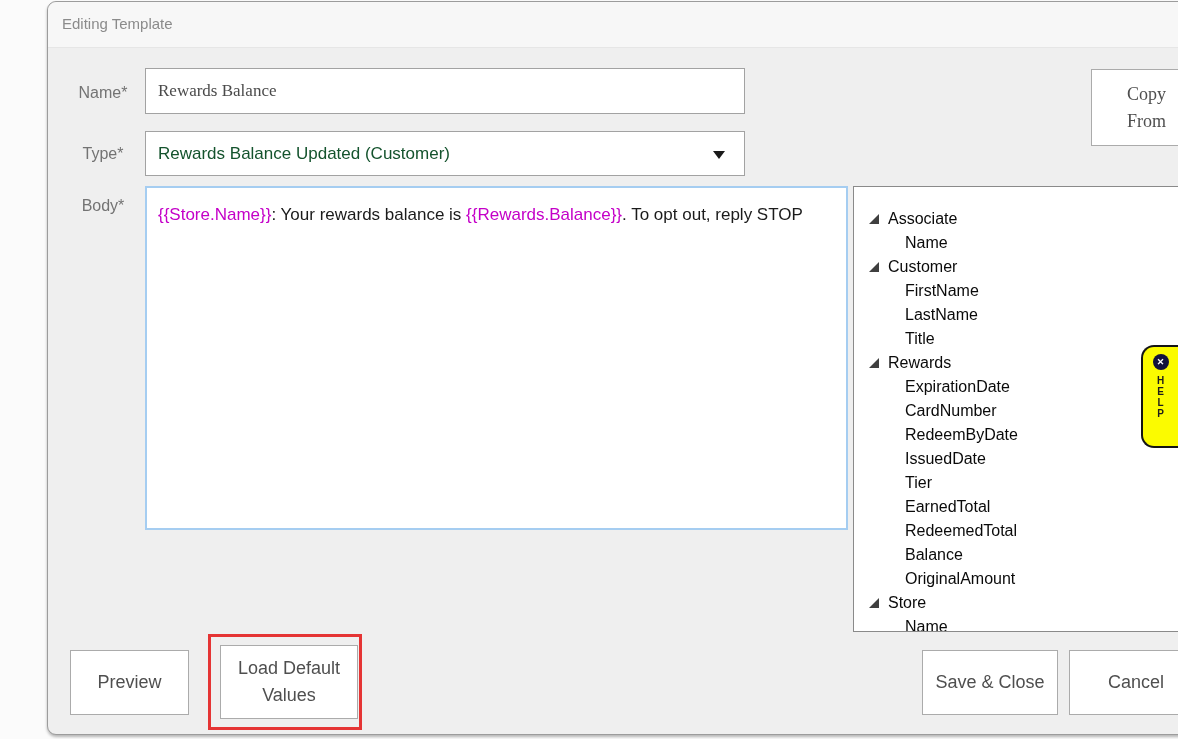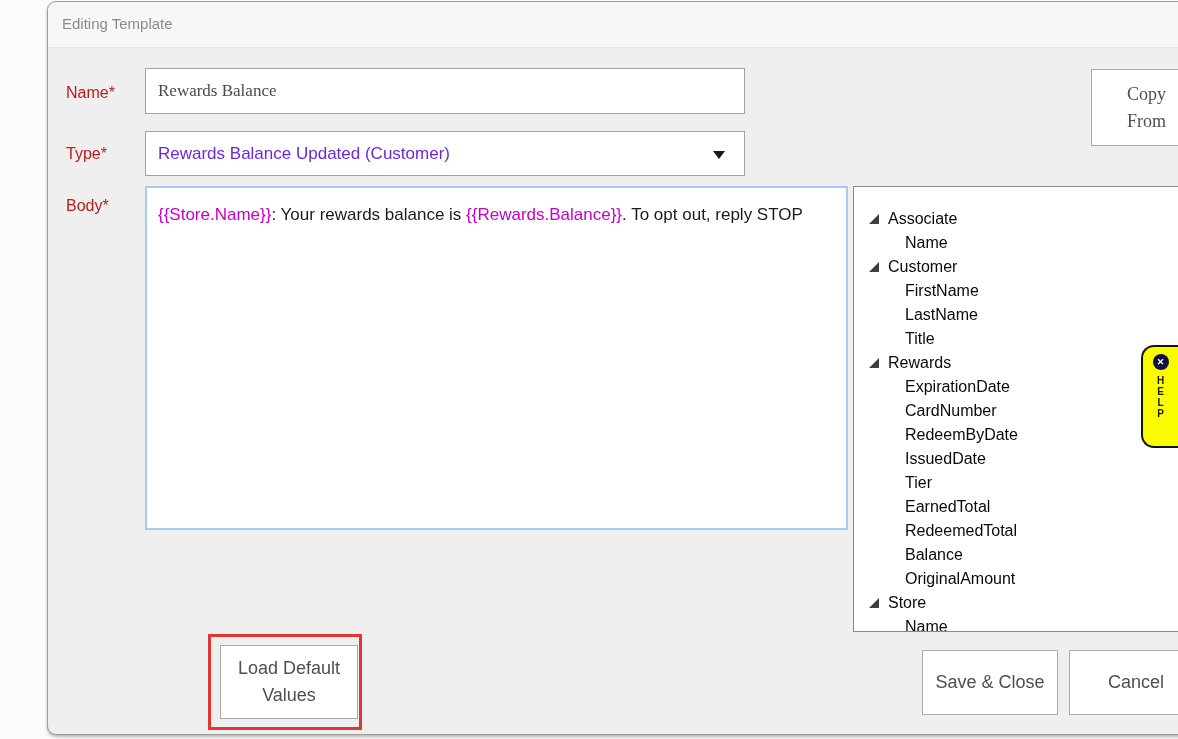--- a/index.html
+++ b/index.html
@@ -13,34 +13,34 @@
     box-shadow:0 2px 3px rgba(0,0,0,.28);
     margin-left:44px;
   }
   .titlebar {
     position:absolute; left:0; top:0; right:0; height:46px;
     background:#f7f7f7; border-radius:9px 9px 0 0; border-bottom:1px solid #e6e6e6;
   }
   .title-text { position:absolute; left:14px; top:13px; font-size:15px; color:#8b8b8b; }
 
   
-  .field-label { position:absolute; left:18px; width:74px; text-align:left; font-size:16px; color:#b91c1c; }
+  .field-label { position:absolute; left:18px; width:74px; text-align:center; font-size:16px; color:#737373; }
 
   
   .text-input {
     position:absolute; left:97px; top:66px; width:600px; height:46px;
     background:#fff; border:1px solid #a2a2a2; font-size:17px; color:#4a4a4a;
     padding:0 12px; font-family:Liberation Serif, serif; outline:none;
   }
 
   
   .select-box {
     position:absolute; left:97px; top:129px; width:600px; height:45px;
     background:#fff; border:1px solid #a2a2a2; display:flex; align-items:center;
-    padding:0 12px; font-size:17px; color:#6d28d9; cursor:default;
+    padding:0 12px; font-size:17px; color:#14532d; cursor:default;
   }
   .select-arrow {
     position:absolute; right:19px; top:19px; width:0; height:0;
     border-left:6px solid transparent; border-right:6px solid transparent;
     border-top:8px solid #1a1a1a;
   }
 
   
   .body-editor {
     position:absolute; left:97px; top:184px; width:703px; height:344px;
@@ -165,20 +165,21 @@
             <span class="chev up"></span>
           </div>
         <div class="sb-thumb"></div>
         <div class="sb-btn down">
             <span class="chev down"></span>
           </div>
       </div>
     </div>
 
     <button class="btn btn-copy-from">Copy From</button>
+    <button class="btn btn-preview">Preview</button>
     <button class="btn btn-load-default">Load Default Values</button>
     <button class="btn btn-save-close">Save &amp; Close</button>
     <button class="btn btn-cancel">Cancel</button>
 
     <div class="highlight-box"></div>
   </div>
 
   <div class="help-tab">
     <div class="help-close">✕</div>
     <div class="help-letters">

